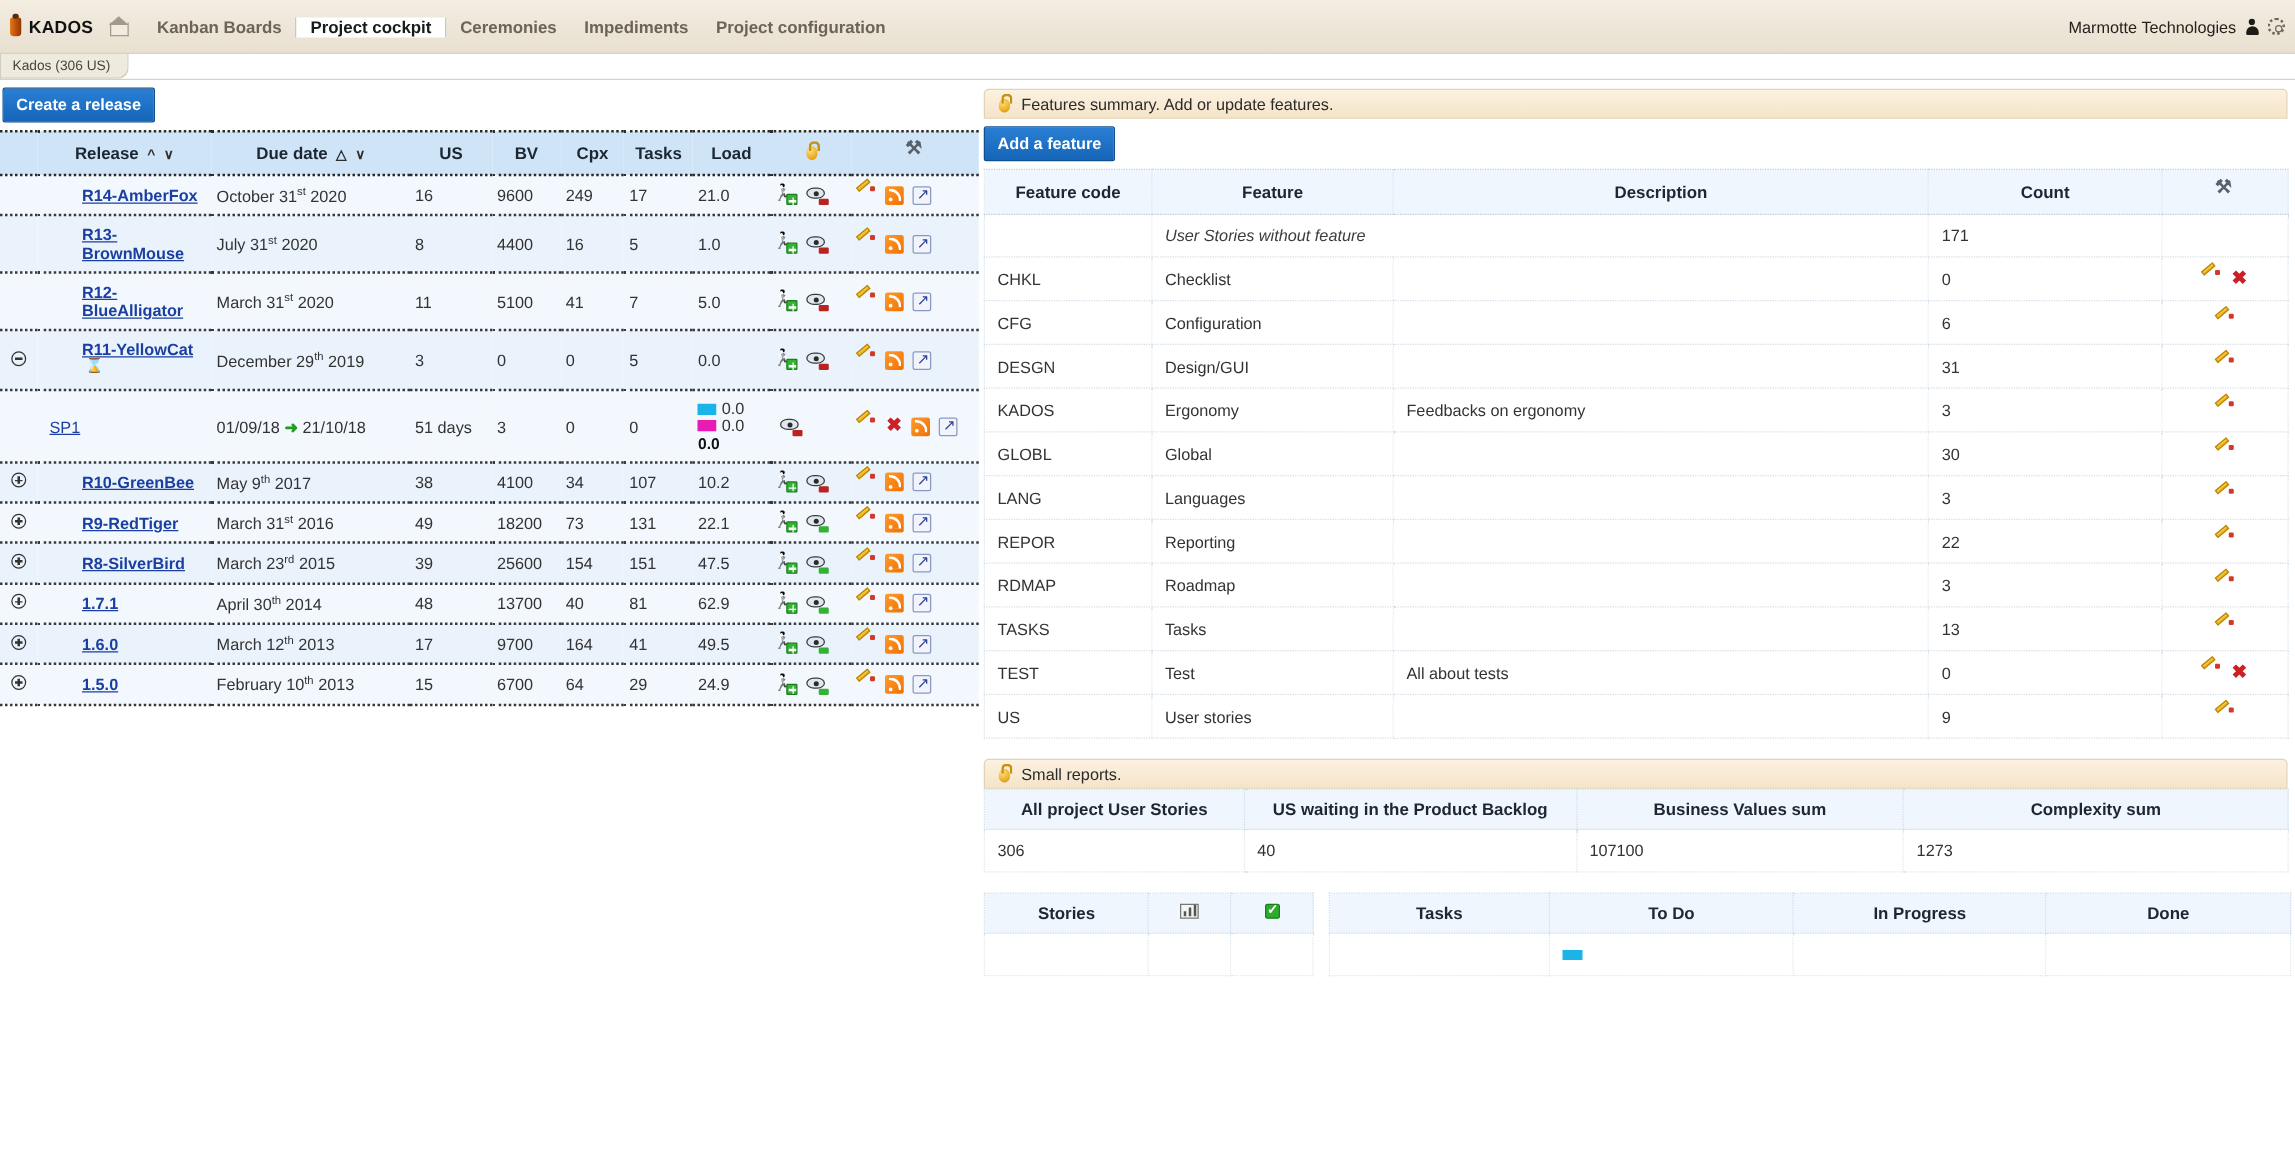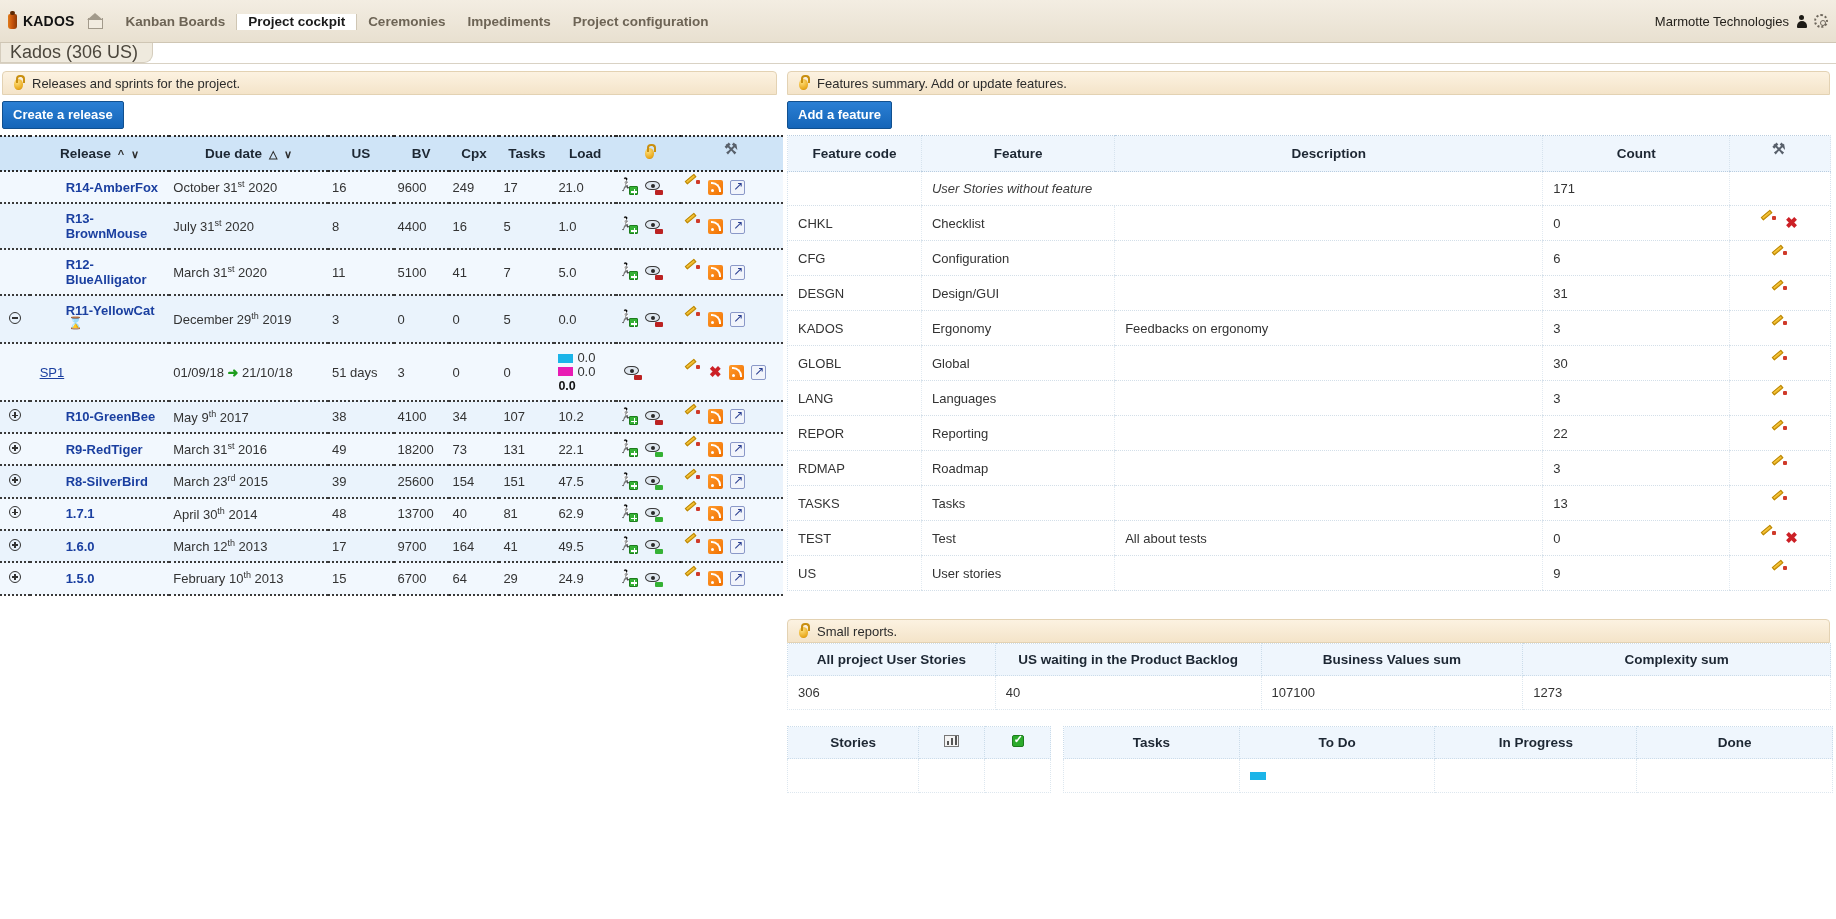--- a/index.html
+++ b/index.html
@@ -63,21 +63,21 @@
     height:21px; background:#ffffff;
     border-bottom:1px solid #d9d2c4;
     display:flex; align-items:stretch;
   }
   .crumb {
     background:#efeade;
     border:1px solid #d5cdbd; border-top:none;
     border-radius:0 0 9px 0;
     padding:0 14px 0 9px;
     display:flex;align-items:center;
-    font-size:18px;color:#4b463c;
+    font-size:11px;color:#4b463c;
     cursor:pointer;
   }
 
   
   #cols { display:flex; align-items:flex-start; }
   #leftcol { width:783px; flex:0 0 783px; }
   #rightcol { width:1053px; flex:0 0 1053px; padding-left:0px;}
 
   
   .banner {
@@ -126,21 +126,21 @@
   }
   table.grid td {
     padding:7px 4px;
     font-size:13px;
     border-bottom:2px dotted #3a3a3a;
     background:#f2f8fe;
     vertical-align:middle;
   }
   table.grid tr:nth-child(even) td { background:#eaf3fc; }
 
-  .rel-link { color:#1a3fa0; font-weight:bold; cursor:pointer; }
+  .rel-link { color:#1a3fa0; font-weight:bold; text-decoration:underline; cursor:pointer; }
   .sp-link  { color:#1a3fa0; text-decoration:underline; cursor:pointer; }
   .sortico { font-size:11px; color:#2d2d2d; margin-left:3px; cursor:pointer;}
   .circ {
     display:inline-block;width:12px;height:12px;border:1.4px solid #333;
     border-radius:50%;font-size:9px;line-height:9px;text-align:center;color:#333;
     cursor:pointer;position:relative;
   }
   .circ i{position:absolute;left:2px;right:2px;top:4.3px;height:1.5px;background:#333;}
   .circ b{position:absolute;top:2px;bottom:2px;left:4.6px;width:1.5px;background:#333;}
 
@@ -330,24 +330,20 @@
 
 <div id="crumbrow">
   <div class="crumb">
     <span>Kados (306 US)</span>
   </div>
 </div>
 
 <div id="cols">
 
   <div id="leftcol">
-    <div class="banner">
-      <span class="money-ico"></span>
-      <span>Releases and sprints for the project.</span>
-    </div>
     <button class="btn-blue">Create a release</button>
 
     <table class="grid">
       <thead>
         <tr>
           <th style="width:28px;"></th>
           <th style="width:132px;">
             <span>Release</span>
             <span class="sortico">^</span>
             <span class="sortico">∨</span>
@@ -940,21 +936,21 @@
                   <span class="body"></span>
                   <span class="tip"></span>
                 </span>
           </span>
             </td>
         </tr>
       </tbody>
     </table>
 
     
-    <div class="banner" style="margin-left:4px;margin-right:6px;margin-top:28px;">
+    <div class="banner" style="margin-left:4px;margin-right:6px;margin-top:16px;">
       <span class="money-ico"></span>
       <span>Small reports.</span>
     </div>
 
     <table class="rtable" style="width:1044px;">
       <thead>
         <tr>
           <th style="width:208px;"><span>All project User Stories</span></th>
           <th style="width:266px;"><span>US waiting in the Product Backlog</span></th>
           <th style="width:262px;"><span>Business Values sum</span></th>

